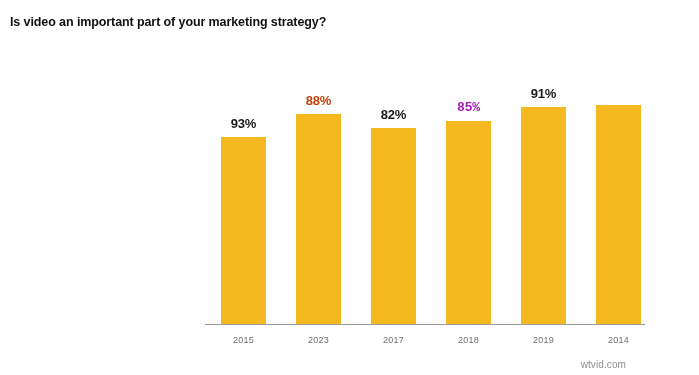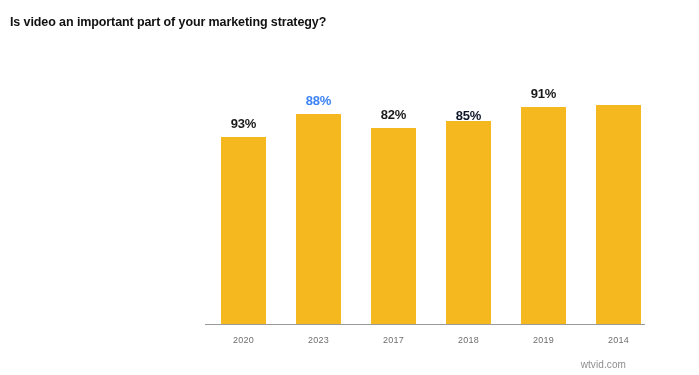--- a/index.html
+++ b/index.html
@@ -112,37 +112,37 @@
 
 <div id="chart-root" style="background: rgb(255, 255, 255);">
 
   <div id="chart-title" style="color: rgb(17, 17, 17);">Is video an important part of your marketing strategy?</div>
 
   <div id="plot-area">
 
     <div class="bar-group" style="left: 206px; height: 375px; bottom: auto; top: 0px;">
       <div class="bar-value" style="top: 116px; color: rgb(26, 26, 26);">93%</div>
       <div class="bar-rect" style="top: 137px; height: 187px; background: rgb(245, 184, 30);"></div>
-      <div class="bar-category" style="color: rgb(110, 110, 110);">2020</div>
+      <div class="bar-category" style="color: rgb(110, 110, 110);">2015</div>
     </div>
 
     <div class="bar-group" style="left: 281px; height: 375px; bottom: auto; top: 0px;">
-      <div class="bar-value" style="top: 93.1429px; color: #3b82f6;">88%</div>
+      <div class="bar-value" style="top: 93.1429px; color: #c2410c;">88%</div>
       <div class="bar-rect" style="top: 114.143px; height: 209.857px; background: rgb(245, 184, 30);"></div>
       <div class="bar-category" style="color: rgb(110, 110, 110);">2023</div>
     </div>
 
     <div class="bar-group" style="left: 356px; height: 375px; bottom: auto; top: 0px;">
       <div class="bar-value" style="top: 106.857px; color: rgb(26, 26, 26);">82%</div>
       <div class="bar-rect" style="top: 127.857px; height: 196.143px; background: rgb(245, 184, 30);"></div>
       <div class="bar-category" style="color: rgb(110, 110, 110);">2017</div>
     </div>
 
     <div class="bar-group" style="left: 431px; height: 375px; bottom: auto; top: 0px;">
-      <div class="bar-value" style="top: 108px; color: #0f172a;">85%</div>
+      <div class="bar-value" style="top: 100px; color: #a21caf; font-family: Liberation Mono, monospace;">85%</div>
       <div class="bar-rect" style="top: 121px; height: 203px; background: rgb(245, 184, 30);"></div>
       <div class="bar-category" style="color: rgb(110, 110, 110);">2018</div>
     </div>
 
     <div class="bar-group" style="left: 506px; height: 375px; bottom: auto; top: 0px;">
       <div class="bar-value" style="top: 86.2857px; color: rgb(26, 26, 26);">91%</div>
       <div class="bar-rect" style="top: 107.286px; height: 216.714px; background: rgb(245, 184, 30);"></div>
       <div class="bar-category" style="color: rgb(110, 110, 110);">2019</div>
     </div>
 

